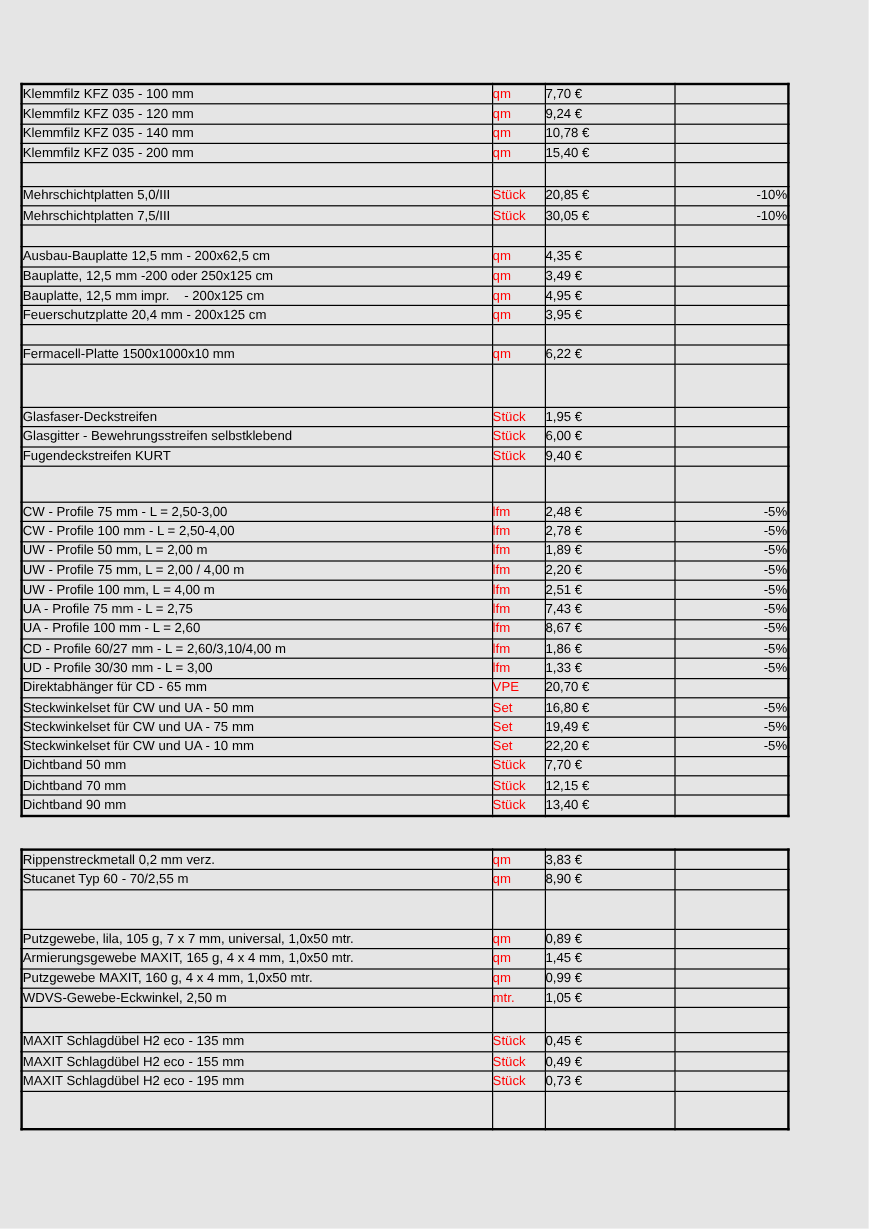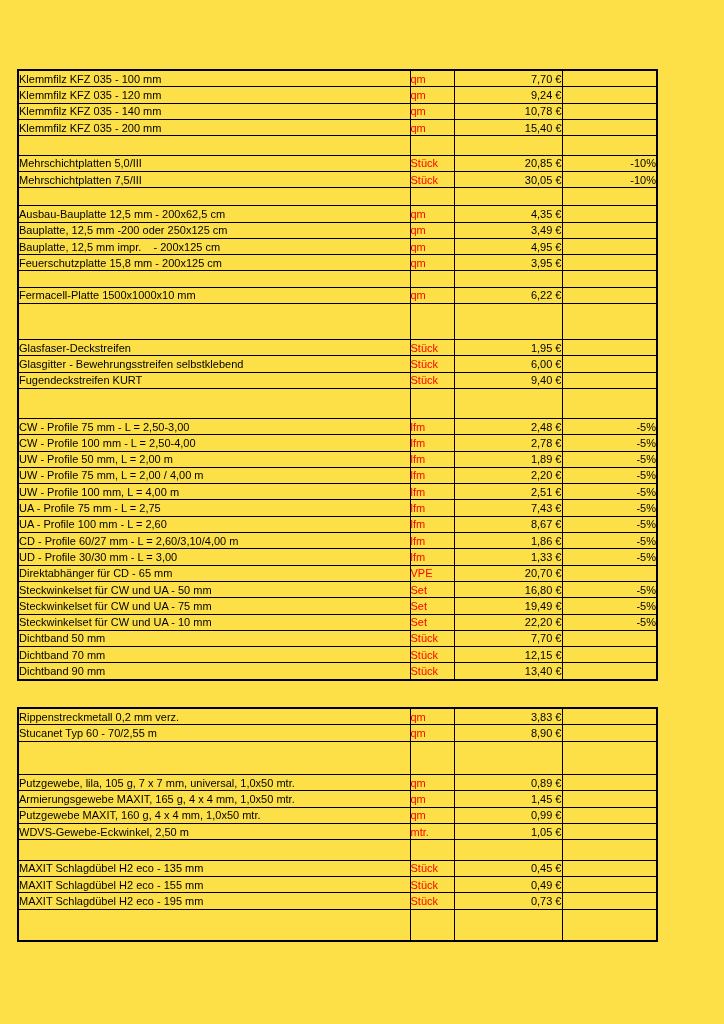--- a/index.html
+++ b/index.html
@@ -8,21 +8,21 @@
     background: #ffffff;
     width: 724px;
     height: 1024px;
     overflow: hidden;
     font-family: "Liberation Sans", sans-serif;
   }
   .page {
     position: relative;
     width: 724px;
     height: 1024px;
-    background: #fde047;
+    background: #e5e5e5;
   }
   table.price-table {
     position: absolute;
     left: 17px;
     border-collapse: collapse;
     table-layout: fixed;
     border: 2px solid #000000;
   }
   #table1 { top: 69px; }
   #table2 { top: 707px; }
@@ -30,21 +30,21 @@
     border: 1px solid #000000;
     font-size: 11px;
     line-height: 12px;
     padding: 0;
     vertical-align: middle;
     overflow: hidden;
     height: 15.3px;
   }
   td.desc-cell  { white-space: pre; padding-left: 3px; color: #000000; }
   td.unit-cell  { padding-left: 2px; color: #ff0000; }
-  td.price-cell { text-align: right; padding-right: 5px; color: #000000; }
+  td.price-cell { text-align: left; padding-right: 5px; color: #000000; }
   td.disc-cell  { text-align: right; padding-right: 5px; color: #000000; }
 </style>
 </head>
 <body>
 
 <div class="page">
 
   <table class="price-table" id="table1">
     <colgroup>
       <col style="width:392px">
@@ -113,21 +113,21 @@
           <td class="price-cell">3,49 €</td>
           <td class="disc-cell"></td>
         </tr>
         <tr style="height: 15.5px;">
           <td class="desc-cell">Bauplatte, 12,5 mm impr.    - 200x125 cm</td>
           <td class="unit-cell">qm</td>
           <td class="price-cell">4,95 €</td>
           <td class="disc-cell"></td>
         </tr>
         <tr style="height: 15.5px;">
-          <td class="desc-cell">Feuerschutzplatte 15,8 mm - 200x125 cm</td>
+          <td class="desc-cell">Feuerschutzplatte 20,4 mm - 200x125 cm</td>
           <td class="unit-cell">qm</td>
           <td class="price-cell">3,95 €</td>
           <td class="disc-cell"></td>
         </tr>
         <tr style="height: 14px;">
           <td class="desc-cell"></td>
           <td class="unit-cell"></td>
           <td class="price-cell"></td>
           <td class="disc-cell"></td>
         </tr>

